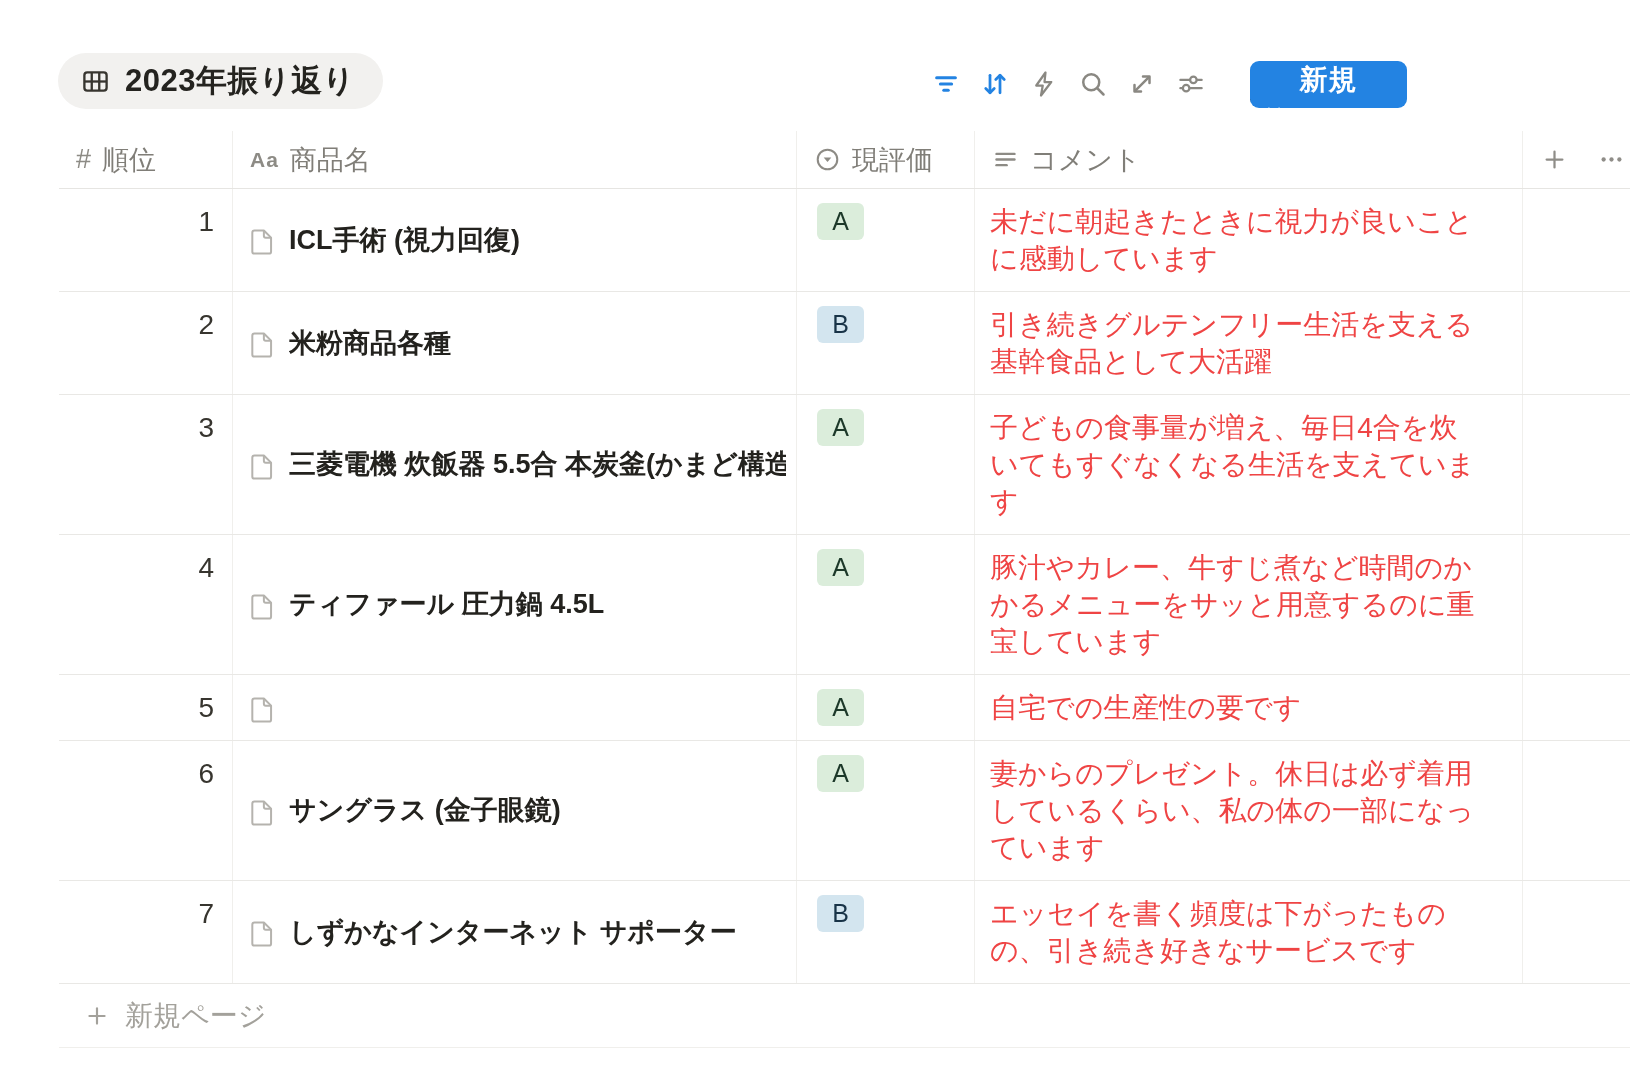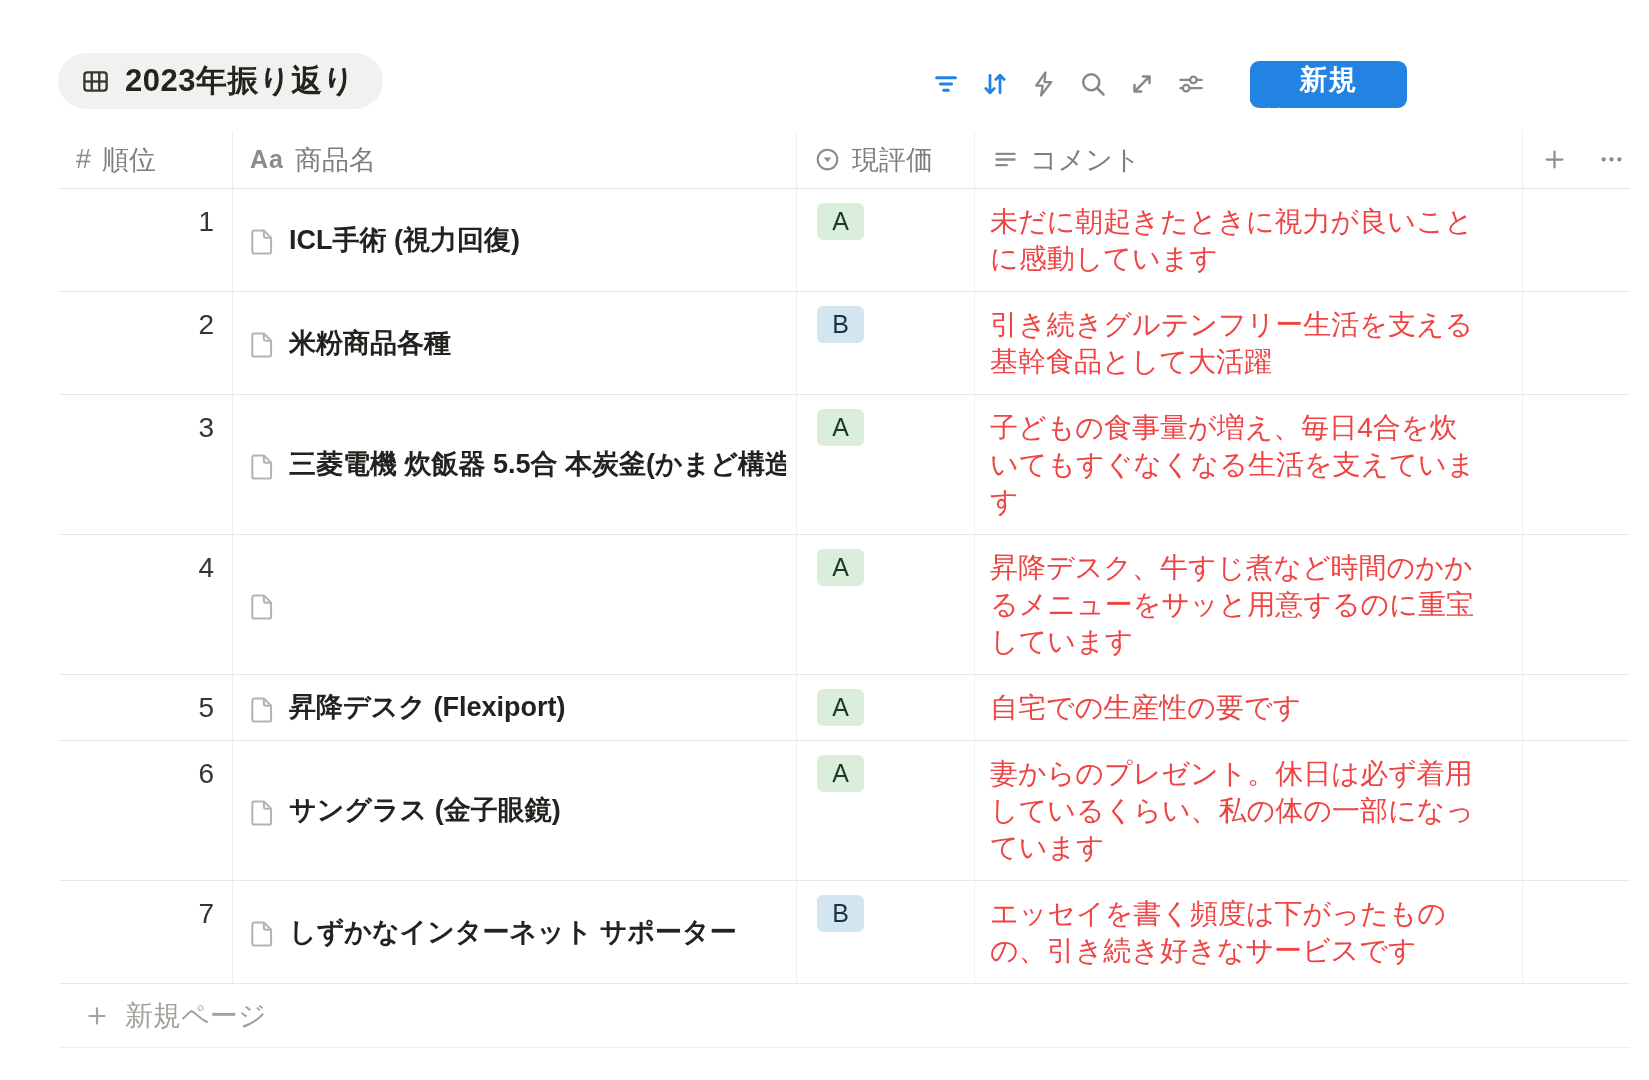--- a/index.html
+++ b/index.html
@@ -52,21 +52,21 @@
   }
   .hdr{height:57px;border-bottom:1px solid #e6e5e2;}
   .cell{border-right:1px solid #f0efec;min-width:0;}
   .cell.last{border-right:none;}
   .hcell{
     display:flex;align-items:center;gap:11px;
     color:#807e78;font-size:27px;padding-left:17px;
   }
   .hcell .h-ic{display:flex;align-items:center;color:#8d8b85;flex:0 0 auto;}
   .hash-glyph{font-size:27px;font-weight:500;color:#8d8b85;}
-  .aa-glyph{font-size:25px;font-weight:600;color:#8d8b85;letter-spacing:1px;}
+  .aa-glyph{font-size:21px;font-weight:600;color:#8d8b85;letter-spacing:1px;}
   .hcell-extra{
     display:flex;align-items:center;gap:30px;padding-left:18px;color:#8f8d88;border-right:none;
   }
   .hplus,.hmore{display:flex;align-items:center;cursor:pointer;color:#8f8d88;}
 
   .rank-cell{
     text-align:right;padding:14px 18px 0 0;
     font-size:28px;line-height:37px;color:#37352f;
   }
   .name-cell{
@@ -273,38 +273,38 @@
 
     <div class="grid-row">
       <div class="cell rank-cell">4</div>
       <div class="cell name-cell">
         <span class="pg-ic">
             <svg width="30" height="30" viewBox="0 0 24 24" fill="none" stroke="currentColor" stroke-width="1.6" stroke-linejoin="round">
               <path d="M6 2.75 H13.5 L19.25 8.5 V19.5 A1.75 1.75 0 0 1 17.5 21.25 H6 A1.75 1.75 0 0 1 4.25 19.5 V4.5 A1.75 1.75 0 0 1 6 2.75 Z"></path>
               <path d="M13.5 2.75 V7 A1.5 1.5 0 0 0 15 8.5 H19.25"></path>
             </svg>
           </span>
-      </div>
-      <div class="cell rating-cell">
-        <span class="badge" data-color="green">A</span>
-      </div>
-      <div class="cell comment-cell">昇降デスク、牛すじ煮など時間のかかるメニューをサッと用意するのに重宝しています</div>
+        <span class="name-text">ティファール 圧力鍋 4.5L</span>
+      </div>
+      <div class="cell rating-cell">
+        <span class="badge" data-color="green">A</span>
+      </div>
+      <div class="cell comment-cell">豚汁やカレー、牛すじ煮など時間のかかるメニューをサッと用意するのに重宝しています</div>
       <div class="cell last"></div>
     </div>
 
     <div class="grid-row">
       <div class="cell rank-cell">5</div>
       <div class="cell name-cell">
         <span class="pg-ic">
             <svg width="30" height="30" viewBox="0 0 24 24" fill="none" stroke="currentColor" stroke-width="1.6" stroke-linejoin="round">
               <path d="M6 2.75 H13.5 L19.25 8.5 V19.5 A1.75 1.75 0 0 1 17.5 21.25 H6 A1.75 1.75 0 0 1 4.25 19.5 V4.5 A1.75 1.75 0 0 1 6 2.75 Z"></path>
               <path d="M13.5 2.75 V7 A1.5 1.5 0 0 0 15 8.5 H19.25"></path>
             </svg>
           </span>
-        <span class="name-text">昇降デスク (Flexiport)</span>
       </div>
       <div class="cell rating-cell">
         <span class="badge" data-color="green">A</span>
       </div>
       <div class="cell comment-cell">自宅での生産性の要です</div>
       <div class="cell last"></div>
     </div>
 
     <div class="grid-row">
       <div class="cell rank-cell">6</div>

